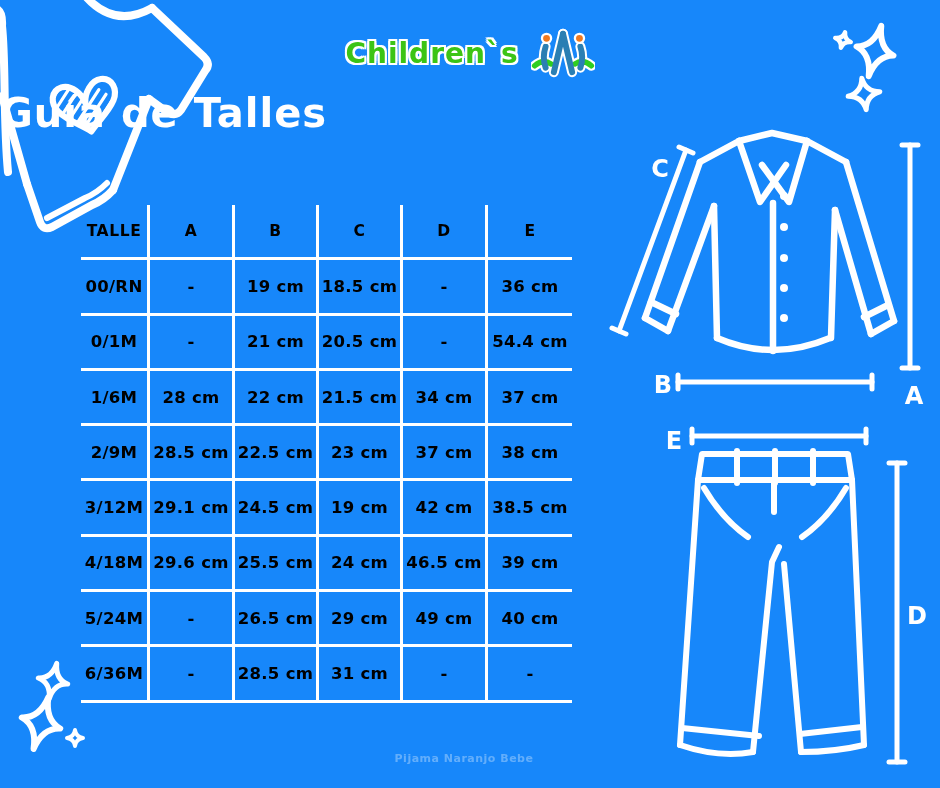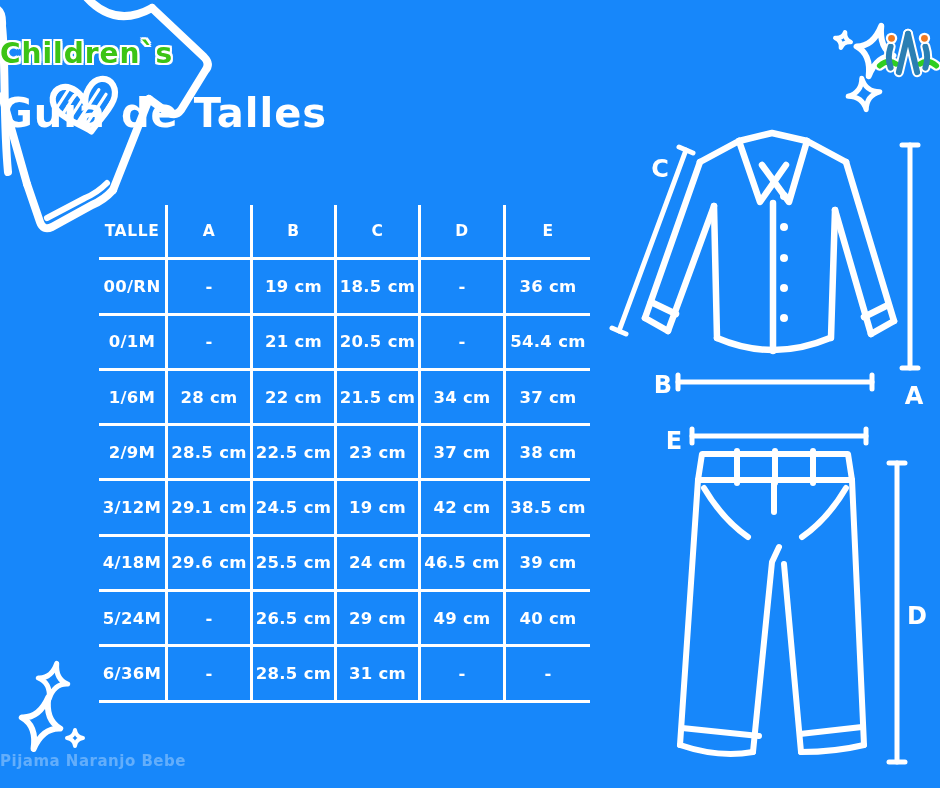--- a/index.html
+++ b/index.html
@@ -5,48 +5,48 @@
   html,body{margin:0;padding:0;}
   body{
     width:940px;height:788px;overflow:hidden;position:relative;
     background:#1787FA;
     font-family:"DejaVu Sans","Liberation Sans",sans-serif;
   }
   .abs{position:absolute;}
   
   .logo-row{
     position:absolute;top:26px;left:0;right:0;height:54px;
-    display:flex;align-items:center;justify-content:space-between;gap:12px;
+    display:flex;align-items:center;justify-content:center;gap:12px;
   }
   .brand-text{
     font-size:28px;font-weight:800;letter-spacing:1px;color:#3CC415;
     text-shadow:-2px -2px 0 #fff,2px -2px 0 #fff,-2px 2px 0 #fff,2px 2px 0 #fff,
                  0 -2px 0 #fff,0 2px 0 #fff,-2px 0 0 #fff,2px 0 0 #fff;
   }
   .page-title{
     position:absolute;top:90px;left:0;right:0;text-align:left;
     font-size:40px;font-weight:800;color:#ffffff;letter-spacing:1px;
   }
   
   .size-table{
-    position:absolute;left:99px;top:205px;width:491px;
+    position:absolute;left:81px;top:205px;width:491px;
     display:grid;grid-template-columns:69px 85px 84px 84px 85px 84px;
-    grid-auto-rows:55.3px;color:#ffffff;
+    grid-auto-rows:55.3px;color:#000000;
   }
   .size-table .cell{
     display:flex;align-items:center;justify-content:center;
     border-bottom:3px solid #fff;border-right:3px solid #fff;
     font-weight:700;font-size:16.5px;letter-spacing:.3px;white-space:nowrap;
   }
   .size-table .cell:nth-child(6n){border-right:none;}
   .size-table .th{font-size:15.5px;letter-spacing:.6px;}
   
   .footer-text{
-    position:absolute;top:752px;left:0;right:12px;
-    font-size:15px;font-weight:700;letter-spacing:.5px;
+    position:absolute;top:752px;left:0;right:12px;text-align:center;
+    font-size:11px;font-weight:700;letter-spacing:.5px;
     color:rgba(255,255,255,0.33);
   }
   svg{display:block;}
   .stroke{fill:none;stroke:#fff;stroke-linecap:round;stroke-linejoin:round;}
   .measure-label{fill:#fff;font-weight:800;font-size:24px;font-family:"DejaVu Sans","Liberation Sans",sans-serif;}
 </style>
 </head>
 <body>
 
 <svg class="abs" style="left:0;top:0" width="238" height="244" viewBox="0 0 238 244" aria-hidden="true">

